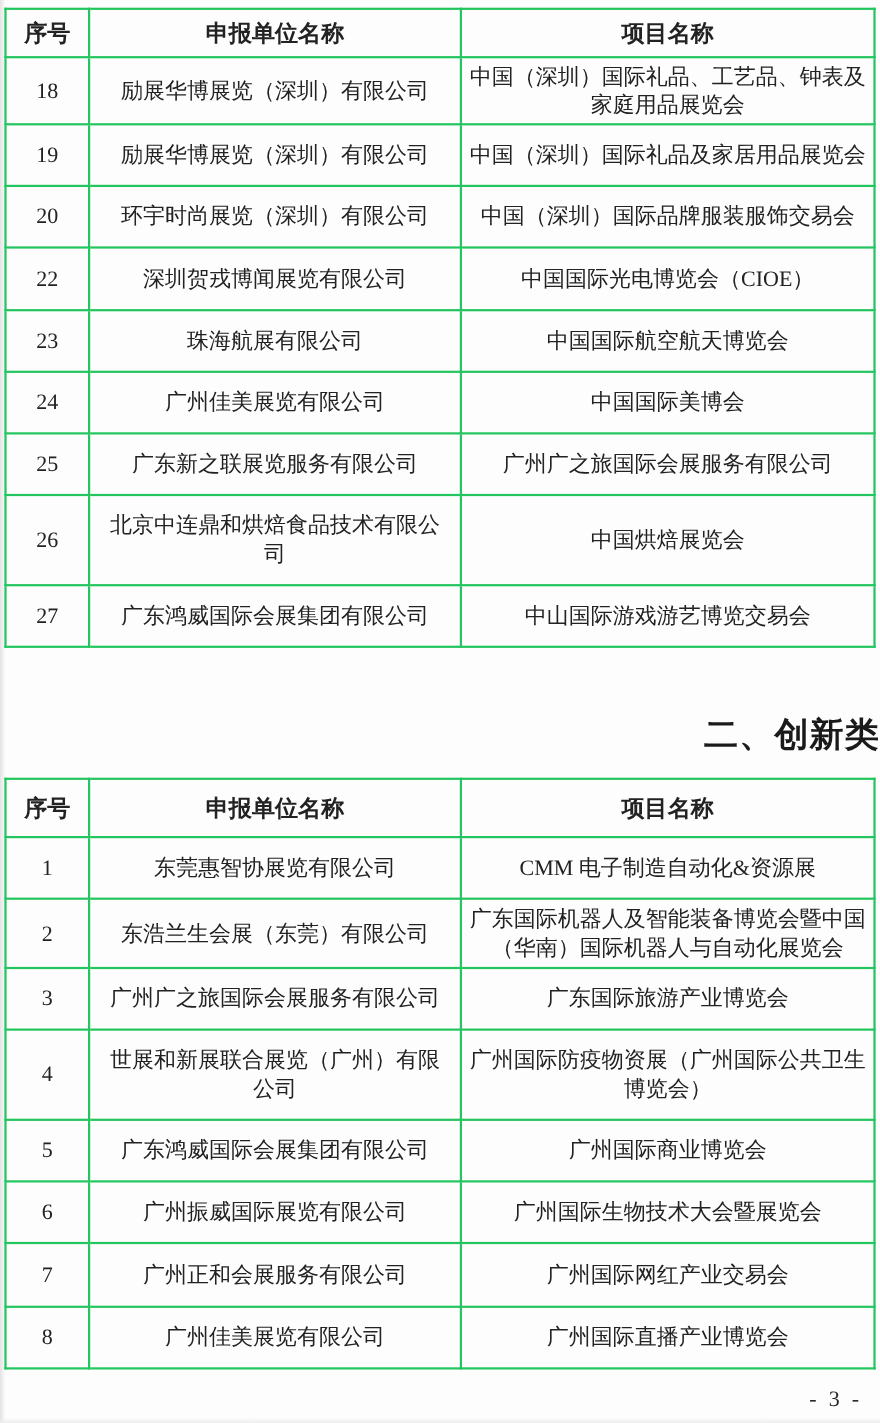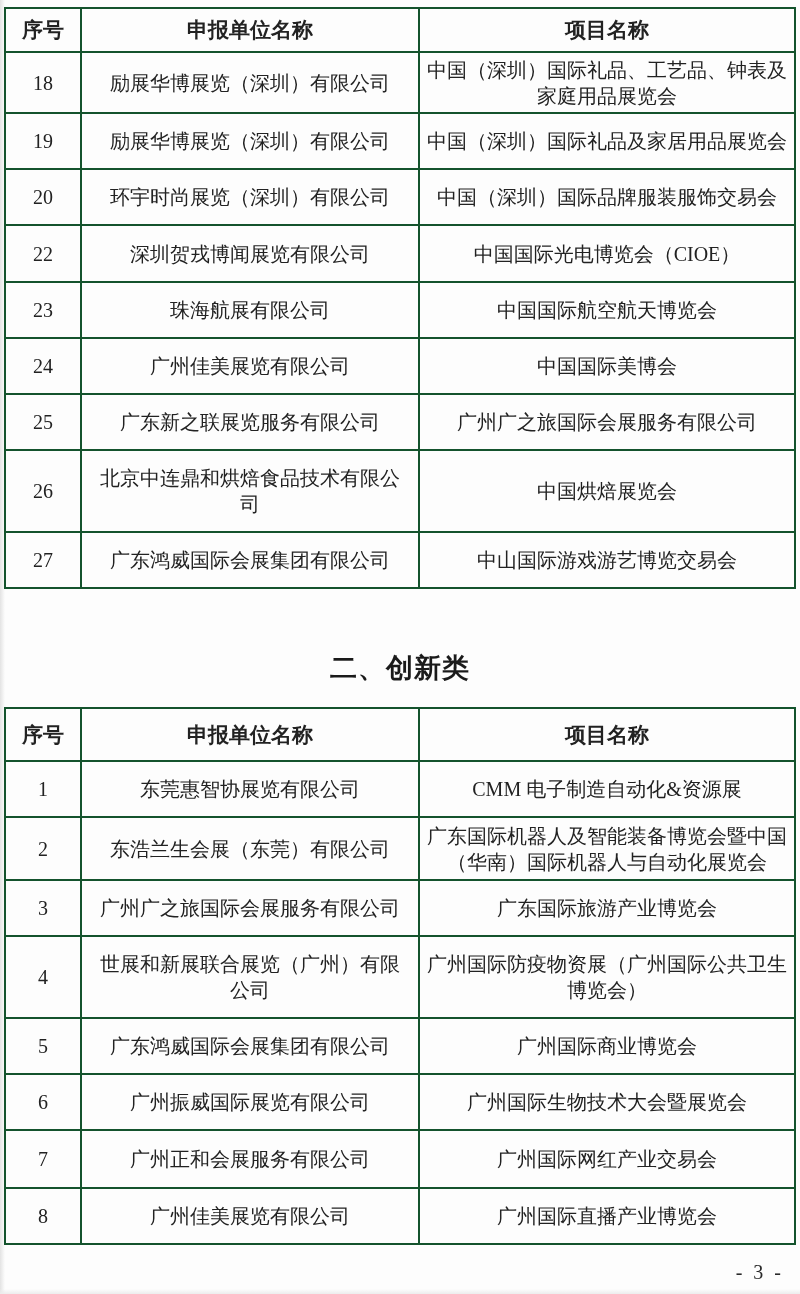--- a/index.html
+++ b/index.html
@@ -38,21 +38,21 @@
     left: 4px;
     width: 790px;
     border-collapse: collapse;
     table-layout: fixed;
   }
   #table1 { top: 7px; }
   #table2 { top: 707px; }
 
   table.doc-table th,
   table.doc-table td {
-    border: 2px solid #14532d;
+    border: 2px solid #22c55e;
     text-align: center;
     vertical-align: middle;
     font-size: 20px;
     line-height: 26px;
     overflow: hidden;
   }
   table.doc-table th {
     font-weight: bold;
     font-size: 21px;
     padding: 2px 4px;
@@ -87,24 +87,24 @@
   #table2 tbody tr:nth-child(6) { height: 54px; }
   #table2 tbody tr:nth-child(7) { height: 58px; }
   #table2 tbody tr:nth-child(8) { height: 53px; }
 
   .section-title {
     position: absolute;
     top: 648px;
     left: 0;
     width: 100%;
     margin: 0;
-    text-align: center;
+    text-align: right;
     font-family: "Liberation Sans", sans-serif;
     font-weight: bold;
-    font-size: 27px;
+    font-size: 31px;
     line-height: 40px;
     color: #1a1a1a;
     letter-spacing: 1px;
   }
 
   .page-number {
     position: absolute;
     top: 1261px;
     right: 16px;
     font-size: 20px;

